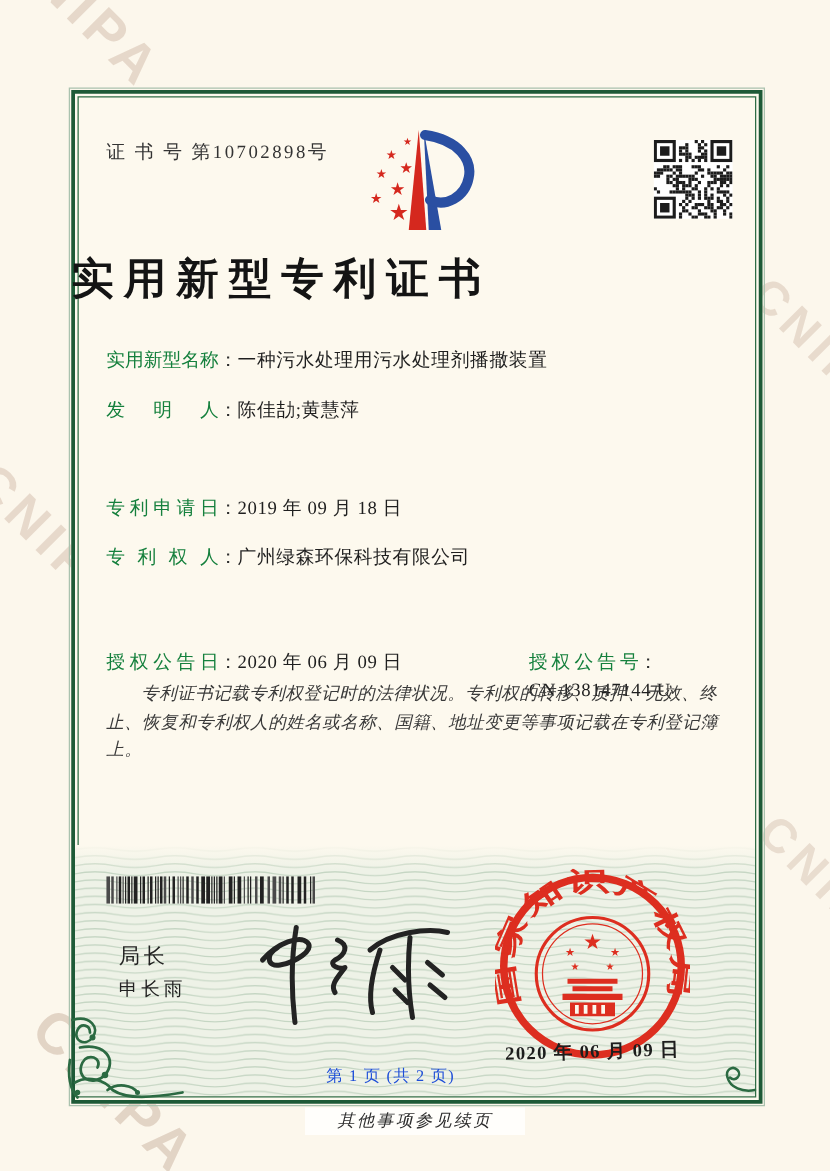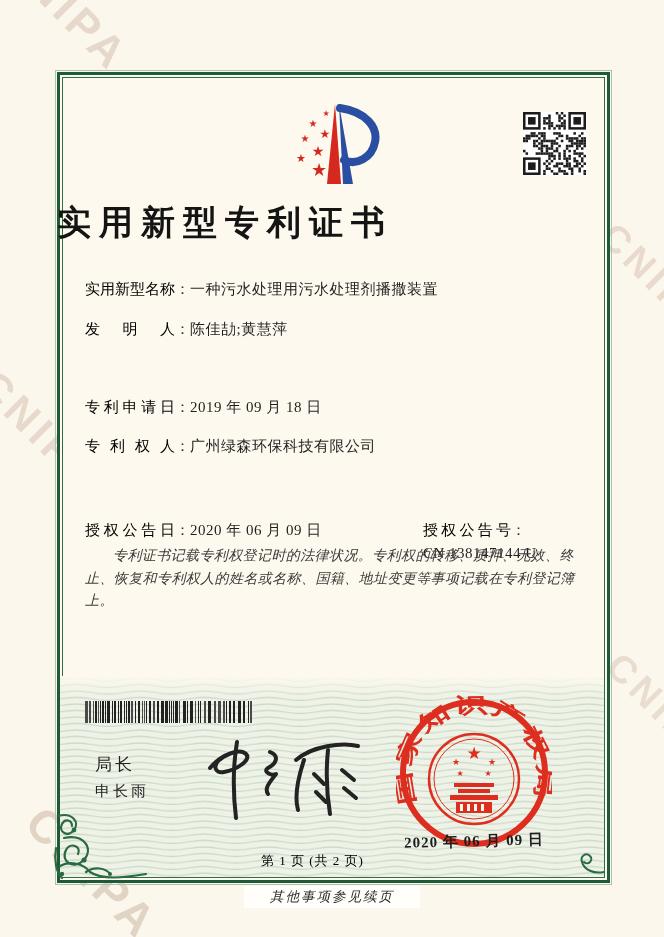--- a/index.html
+++ b/index.html
@@ -29,21 +29,21 @@
 
   .logo{position:absolute;left:281px;top:100px;width:100px;height:92px;}
   .qr{position:absolute;left:523px;top:112px;width:63px;height:63px;background:#fff;}
 
   .title{position:absolute;left:57px;top:200px;width:547px;
          font-size:34px;font-weight:bold;letter-spacing:8px;color:#141414;}
 
   
   .frow{position:absolute;left:85px;width:500px;font-size:15px;line-height:23px;}
   .flabel{display:inline-block;width:90px;text-align:justify;text-align-last:justify;
-          vertical-align:top;color:#000000;}
+          vertical-align:top;color:#15803d;}
   .fcolon{display:inline-block;vertical-align:top;color:#2e2e2e;}
   .fvalue{display:inline-block;vertical-align:top;letter-spacing:.5px;color:#1f1f1f;max-width:390px;}
   .addr2{margin-left:105px;letter-spacing:.5px;color:#1f1f1f;}
   .grant-right{position:absolute;left:338px;top:0;}
   .grant-right .flabel{width:88px;}
 
   .paras{position:absolute;left:85px;top:545px;width:497px;font-size:14px;
          line-height:22.5px;font-style:italic;color:#3a3a3a;letter-spacing:.4px;}
   .paras p{margin:0;text-indent:2em;}
 
@@ -59,21 +59,21 @@
   .sig-name{position:absolute;left:95px;top:782px;font-size:15px;letter-spacing:3px;color:#222;
             font-family:"Liberation Sans","DejaVu Sans",sans-serif;}
   .sig-hand{position:absolute;left:192px;top:730px;width:175px;height:95px;}
 
   .seal{position:absolute;left:396px;top:695px;width:156px;height:156px;opacity:.96;}
   .seal-date{position:absolute;left:396px;top:832px;width:156px;text-align:center;
              font-size:15px;color:#1d1d1d;letter-spacing:1px;transform:rotate(-1.5deg);
              font-weight:bold;}
 
   .page-no{position:absolute;left:57px;top:852px;width:511px;text-align:center;
-           font-size:13px;letter-spacing:1px;color:#000000;}
+           font-size:13px;letter-spacing:1px;color:#1d4ed8;}
 
   .note{position:absolute;left:0;top:886px;width:664px;text-align:center;}
   .note span{display:inline-block;background:#fffefb;padding:2px 26px;font-size:13.5px;
              font-style:italic;letter-spacing:2px;color:#2c2c2c;}
 
   .orn-bl{position:absolute;left:50px;top:808px;width:100px;height:74px;}
   .orn-br{position:absolute;left:576px;top:850px;width:30px;height:26px;}
 </style>
 </head>
 <body>
@@ -98,20 +98,21 @@
         <pattern id="wav" width="64" height="6.5" patternUnits="userSpaceOnUse">
           <path d="M0 3.5 Q 16 0.5 32 3.5 T 64 3.5" fill="none" stroke="#b7ccb7" stroke-width="1"></path>
         </pattern>
       </defs>
       <rect width="544" height="201" fill="#eef2e7"></rect>
       <rect width="544" height="201" fill="url(#wav)" opacity="0.75"></rect>
     </svg>
     <div class="fadetop"></div>
   </div>
 
+  <div class="cert-no">证 书 号 第10702898号</div>
 
   <svg class="logo" viewBox="0 0 100 92">
     <g fill="#d5281e" font-family="'DejaVu Sans',sans-serif" text-anchor="middle">
       <text x="45" y="16" font-size="8">★</text>
       <text x="32" y="27" font-size="10">★</text>
       <text x="44" y="38" font-size="12">★</text>
       <text x="24" y="42" font-size="10">★</text>
       <text x="37" y="56" font-size="14">★</text>
       <text x="20" y="62" font-size="11">★</text>
       <text x="38" y="76" font-size="18">★</text>

